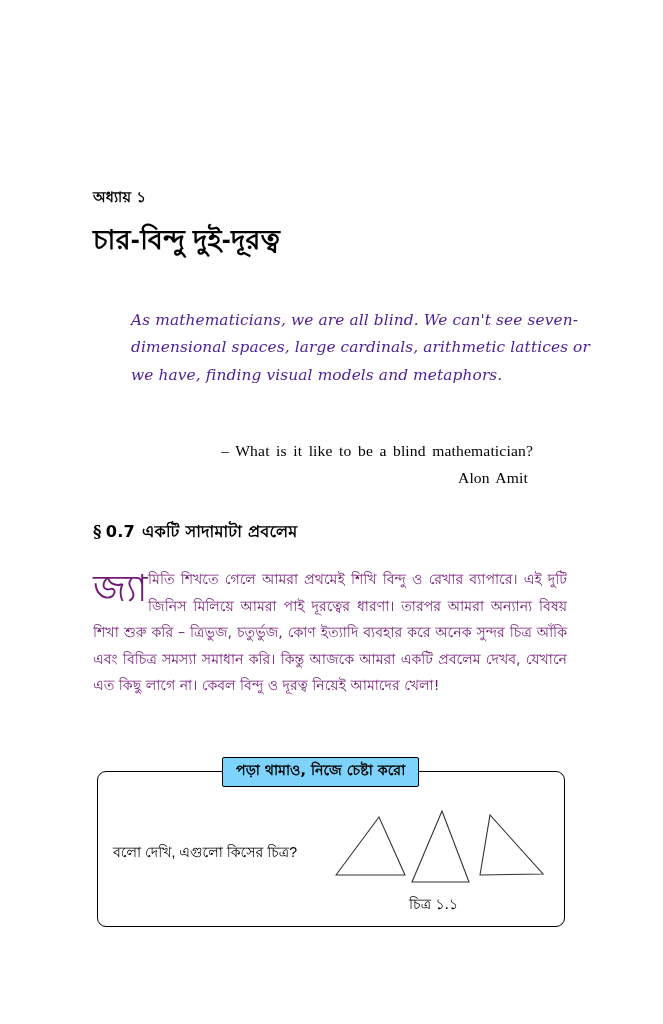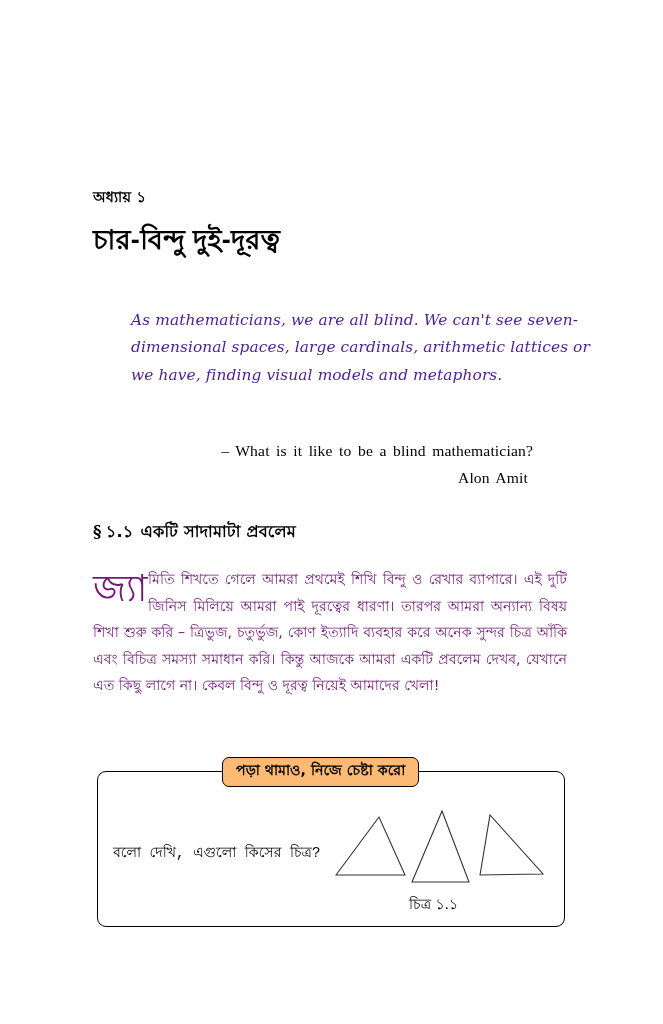--- a/index.html
+++ b/index.html
@@ -143,34 +143,34 @@
     border-radius: 9px;
     box-sizing: border-box;
     background: #fff;
   }
   .exercise-tag {
     position: absolute;
     left: 222px;
     top: 757px;
     padding: 4px 13px 6px 13px;
     border: 1.8px solid #000;
-    border-radius: 7px;
-    background: #fdba74;
+    border-radius: 2px;
+    background: #7dd3fc;
     font-family: "DejaVu Sans", "Liberation Sans", sans-serif;
     font-size: 14.2px;
     font-weight: 700;
     white-space: nowrap;
     line-height: 1.25;
     z-index: 4;
   }
   .exercise-prompt {
     position: absolute;
     left: 113px;
     top: 841px;
-    font-family: Liberation Mono, monospace;
+    font-family: Liberation Sans, sans-serif;
     font-size: 14.1px;
     white-space: nowrap;
     z-index: 3;
   }
   .figure-svg {
     position: absolute;
     left: 330px;
     top: 803px;
     width: 215px;
     height: 82px;
@@ -201,21 +201,21 @@
     <div class="quote-line">dimensional spaces, large cardinals, arithmetic lattices or</div>
     <div class="quote-line">we have, finding visual models and metaphors.</div>
   </div>
 
   <div class="attribution-block">
     <div class="attrib-line">– What is it like to be a blind mathematician?</div>
     <div class="attrib-name">Alon Amit</div>
   </div>
 
   <div class="section-heading">
-    <span class="sign">§</span><span class="num">১.১</span><span>একটি সাদামাটা প্রবলেম</span>
+    <span class="sign">§</span><span class="num">0.7</span><span>একটি সাদামাটা প্রবলেম</span>
   </div>
 
   <div class="body-para">
     <span class="dropcap">জ্যা</span><span class="rest">মিতি শিখতে গেলে আমরা প্রথমেই শিখি বিন্দু ও রেখার ব্যাপারে। এই দুটি জিনিস মিলিয়ে আমরা পাই দূরত্বের ধারণা। তারপর আমরা অন্যান্য বিষয় শিখা শুরু করি – ত্রিভুজ, চতুর্ভুজ, কোণ ইত্যাদি ব্যবহার করে অনেক সুন্দর চিত্র আঁকি এবং বিচিত্র সমস্যা সমাধান করি। কিন্তু আজকে আমরা একটি প্রবলেম দেখব, যেখানে এত কিছু লাগে না। কেবল বিন্দু ও দূরত্ব নিয়েই আমাদের খেলা!</span>
   </div>
 
   <div class="exercise-box"></div>
 
   <div class="exercise-tag">পড়া থামাও, নিজে চেষ্টা করো</div>
 

